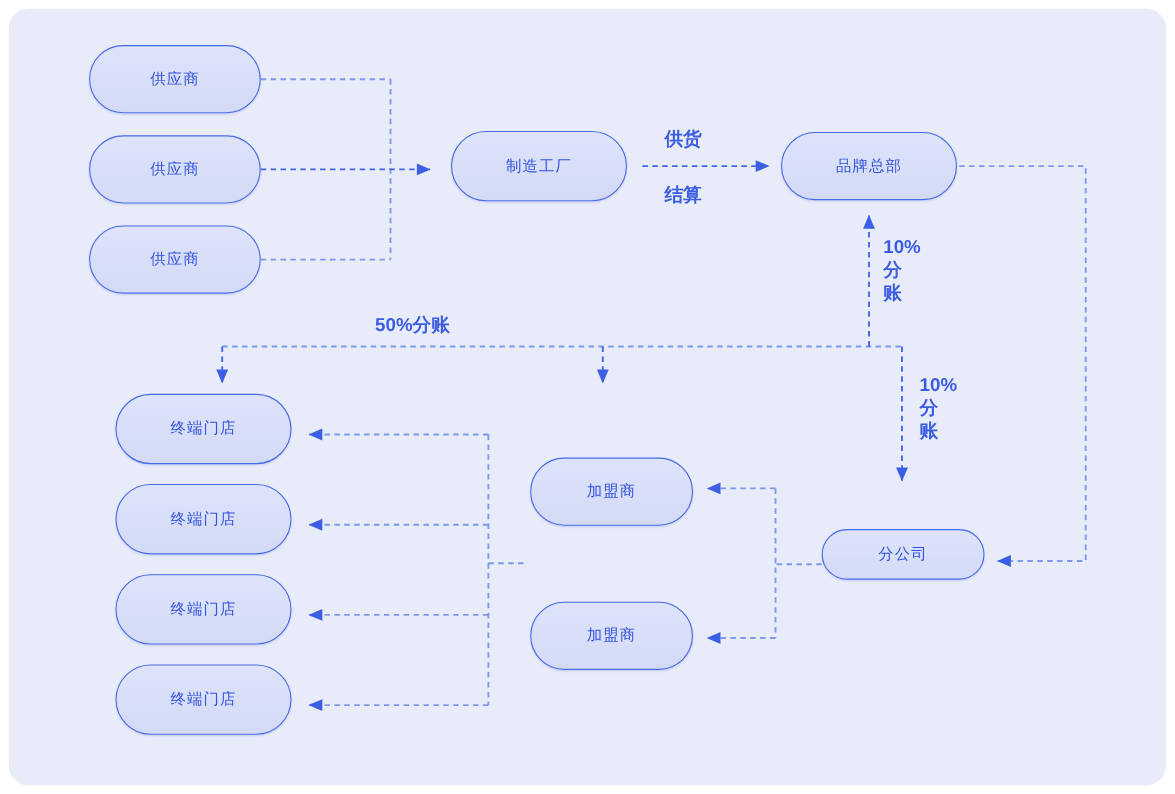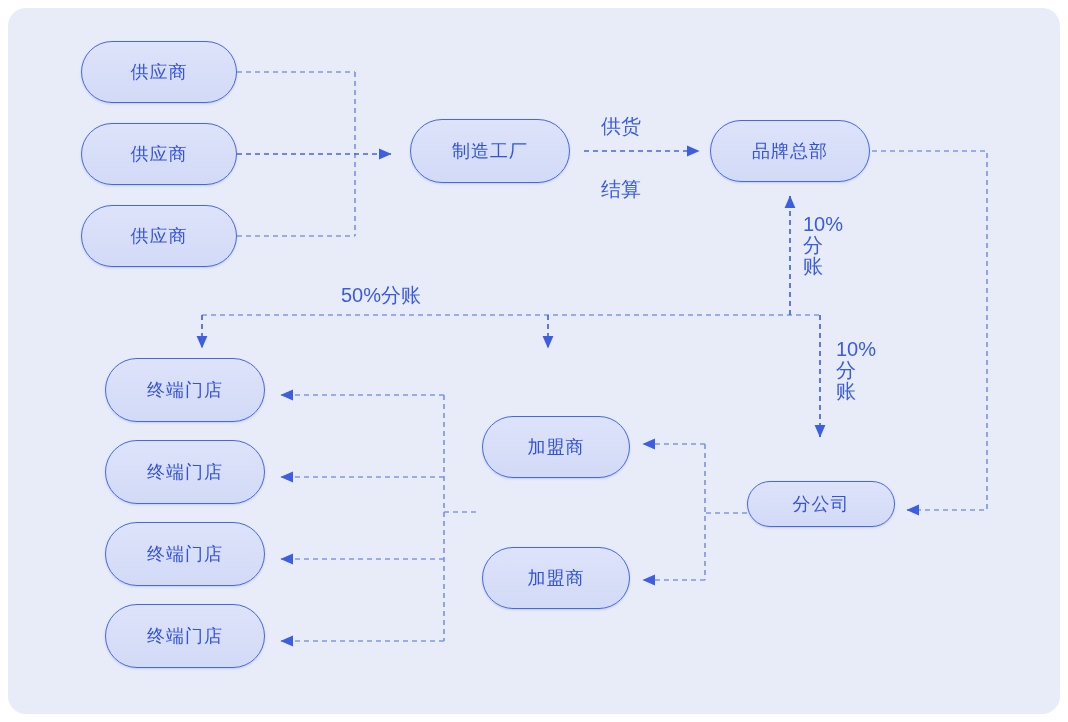--- a/index.html
+++ b/index.html
@@ -39,30 +39,30 @@
   .node {
     position: absolute;
     display: flex;
     align-items: center;
     justify-content: center;
     border-radius: 999px;
     background: linear-gradient(180deg, var(--node-fill-top, #dde3fa), var(--node-fill-bottom, #d3daf6));
     border: 1.5px solid var(--node-border, #4568e5);
     box-shadow: 0 1px 2px rgba(61, 95, 226, 0.22);
     color: var(--node-text, #3353df);
-    font-size: 18px;
+    font-size: 14px;
     font-weight: 500;
     letter-spacing: 1px;
     box-sizing: border-box;
   }
   .edge-label {
     position: absolute;
     color: var(--label-text, #3a5ce2);
-    font-size: 20px;
-    font-weight: 400;
+    font-size: 17px;
+    font-weight: 700;
     line-height: 21px;
     white-space: nowrap;
   }
   .edge-label.centered { text-align: center; }
   .vlabel span { display: block; }
 </style>
 </head>
 <body>
 
 <div id="stage">
@@ -106,21 +106,21 @@
   <div class="node" style="left:105px;top:440px;width:160px;height:64px">终端门店</div>
   <div class="node" style="left:105px;top:522px;width:160px;height:64px">终端门店</div>
   <div class="node" style="left:105px;top:604px;width:160px;height:64px">终端门店</div>
 
   <div class="node" style="left:482px;top:416px;width:148px;height:62px">加盟商</div>
   <div class="node" style="left:482px;top:547px;width:148px;height:62px">加盟商</div>
 
   <div class="node" style="left:747px;top:481px;width:148px;height:46px">分公司</div>
 
   <div class="edge-label centered" style="left:593px;top:116px;width:56px">供货</div>
-  <div class="edge-label centered" style="left:593px;top:179px;width:56px">结算</div>
+  <div class="edge-label centered" style="left:593px;top:167px;width:56px">结算</div>
   <div class="edge-label" style="left:341px;top:285px">50%分账</div>
   <div class="edge-label vlabel" style="left:803px;top:214px">
     <span>10%</span>
     <span>分</span>
     <span>账</span>
   </div>
   <div class="edge-label vlabel" style="left:836px;top:339px">
     <span>10%</span>
     <span>分</span>
     <span>账</span>

